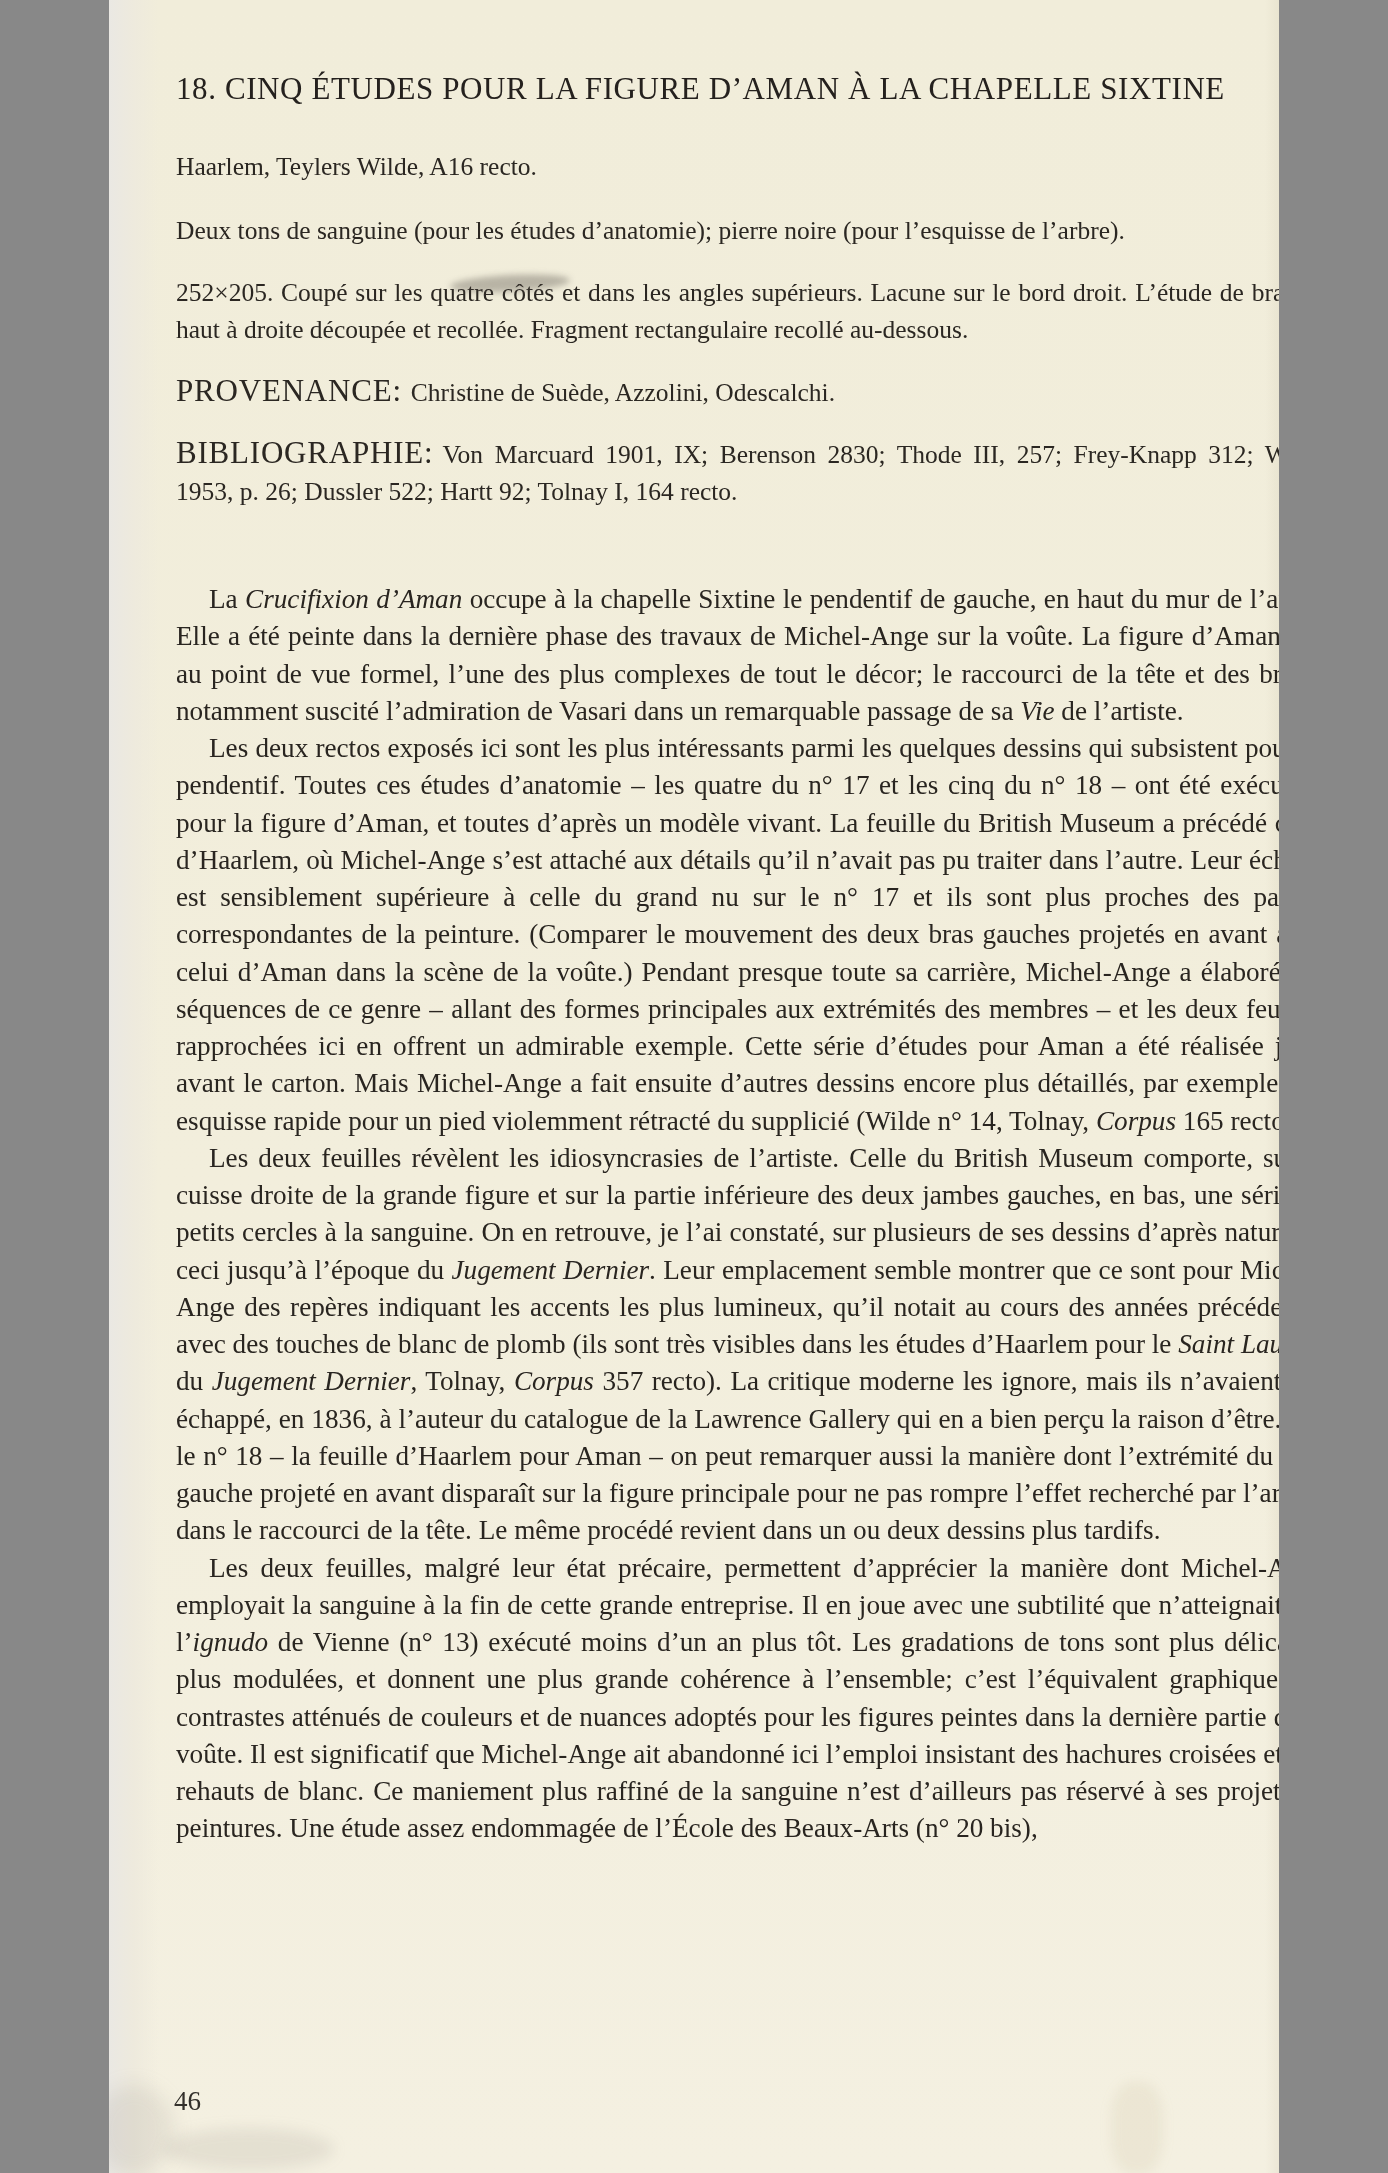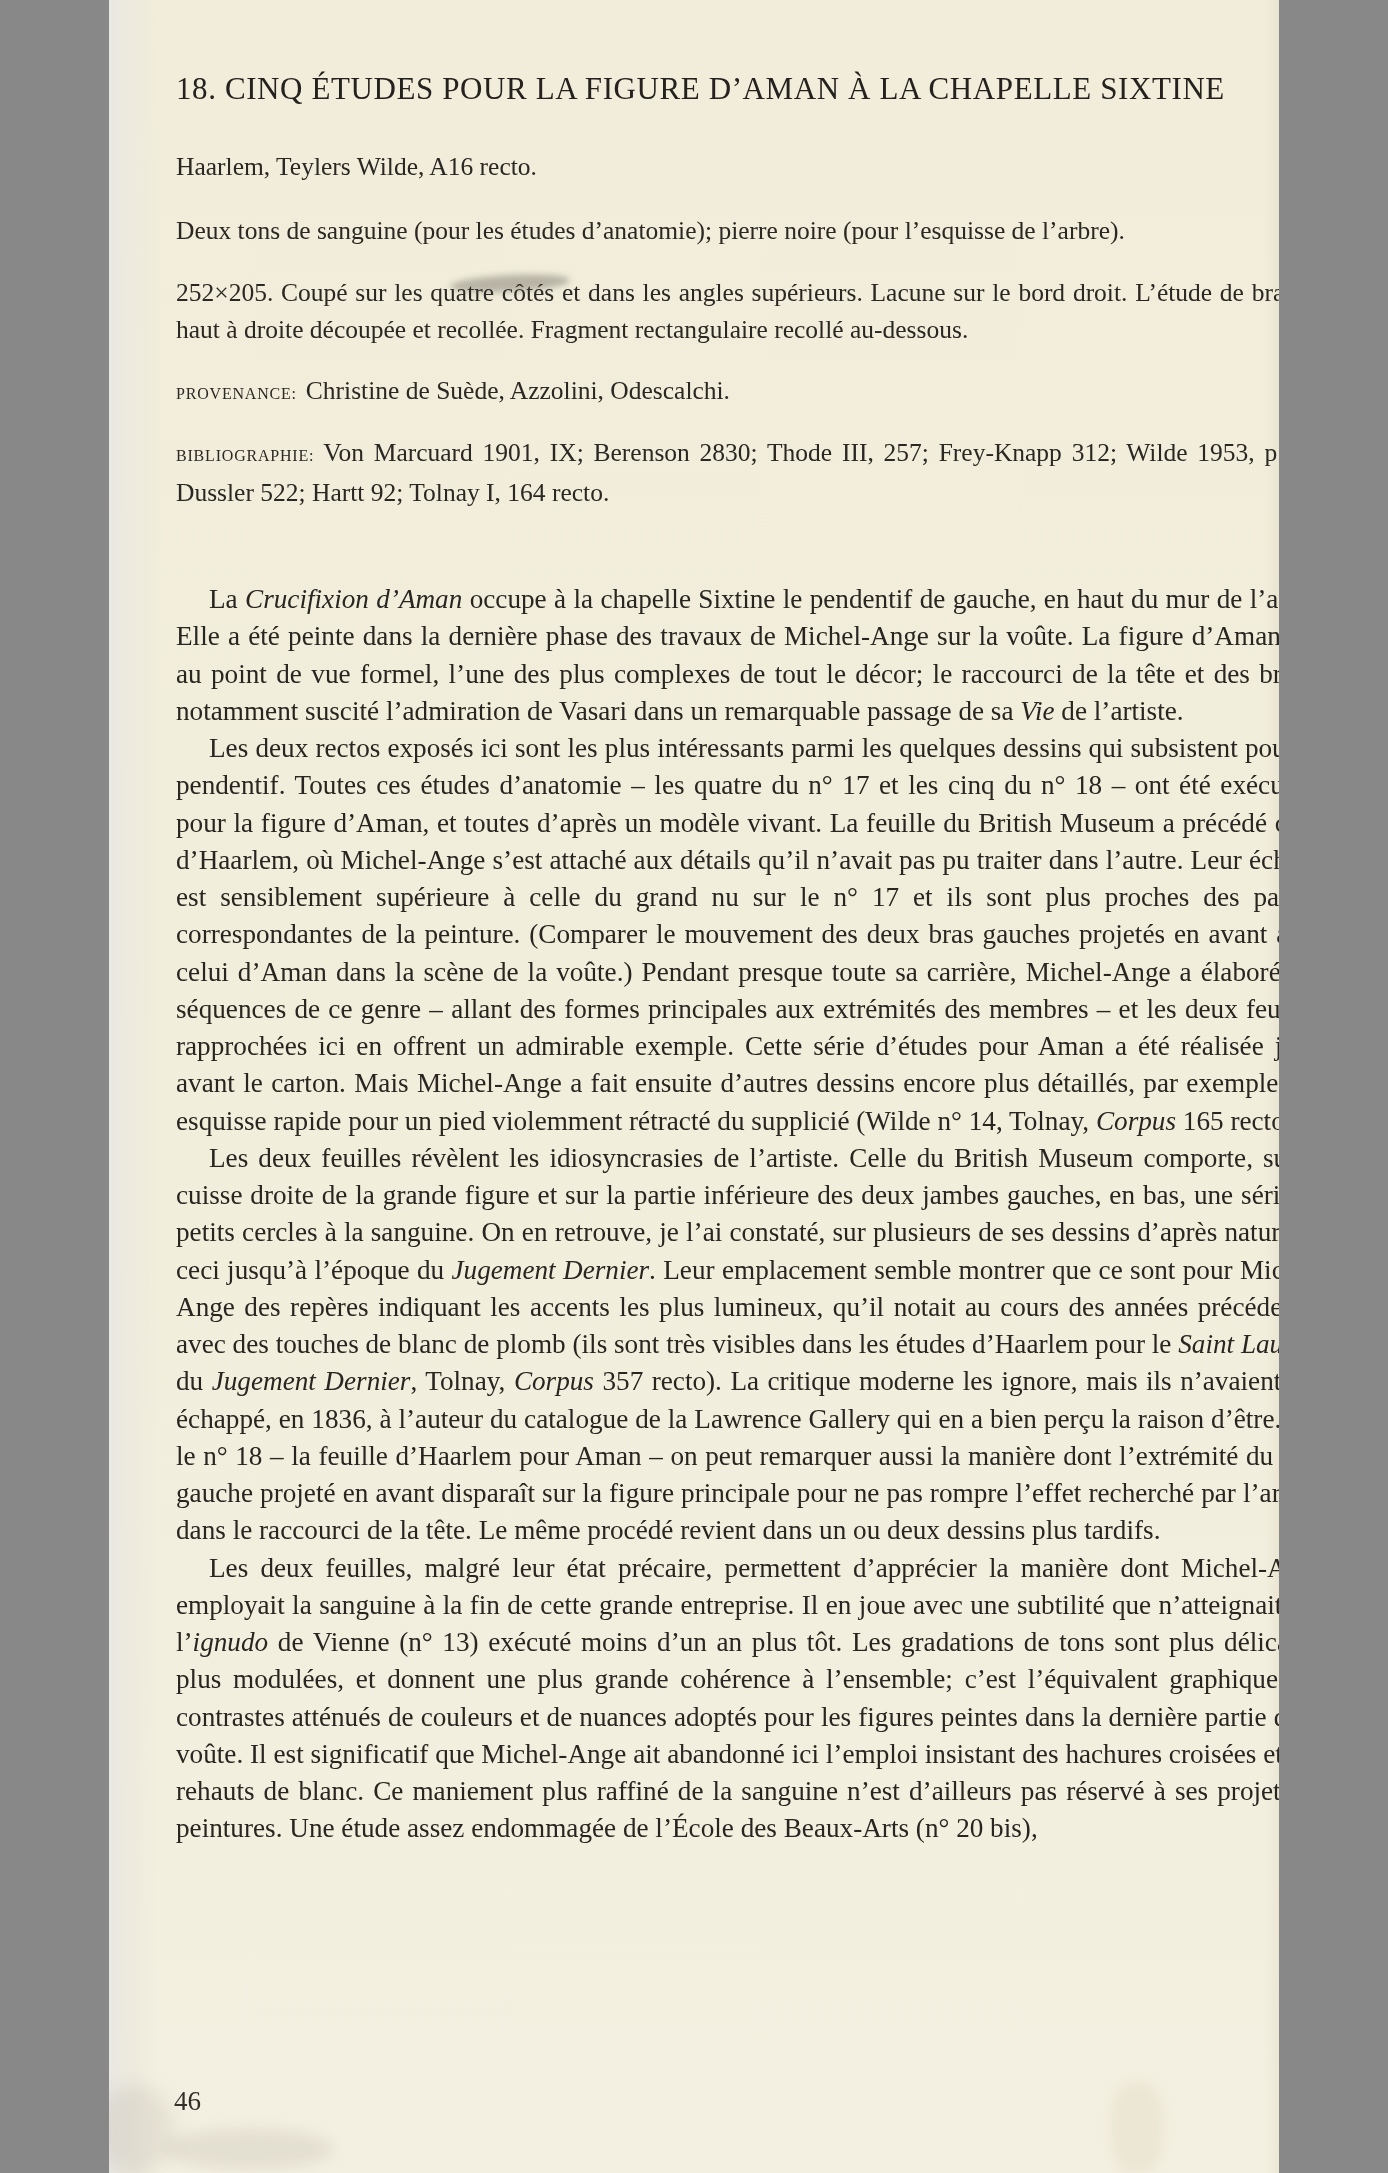--- a/index.html
+++ b/index.html
@@ -26,21 +26,21 @@
     position:absolute; left:67px; top:50px;
     font-size:31px; font-weight:400; letter-spacing:0.6px;
     color:#25211e; white-space:nowrap;
   }
   .meta {
     position:absolute; left:67px; width:1150px;
     font-size:25.5px; line-height:37px; margin:0;
     color:#2b2722;
   }
   .meta.justify { text-align:justify; }
-  .small-label { font-size:16px; letter-spacing:0.8px; margin-right:9px;margin-top:16px; }
+  .small-label { font-size:31px; letter-spacing:0.8px; margin-right:9px;margin-top:16px; }
   .body-text {
     position:absolute; left:67px; top:581px; width:1150px;
     font-size:27.2px; line-height:37.25px;
     text-align:justify; color:#292520;
   }
   .body-text p { margin:0; text-indent:33px; hyphens:none; }
   .body-text em { font-style:italic; }
   .page-number {
     position:absolute; left:65px; top:2086px;
     font-size:27px; color:#33302b;text-align:center;

